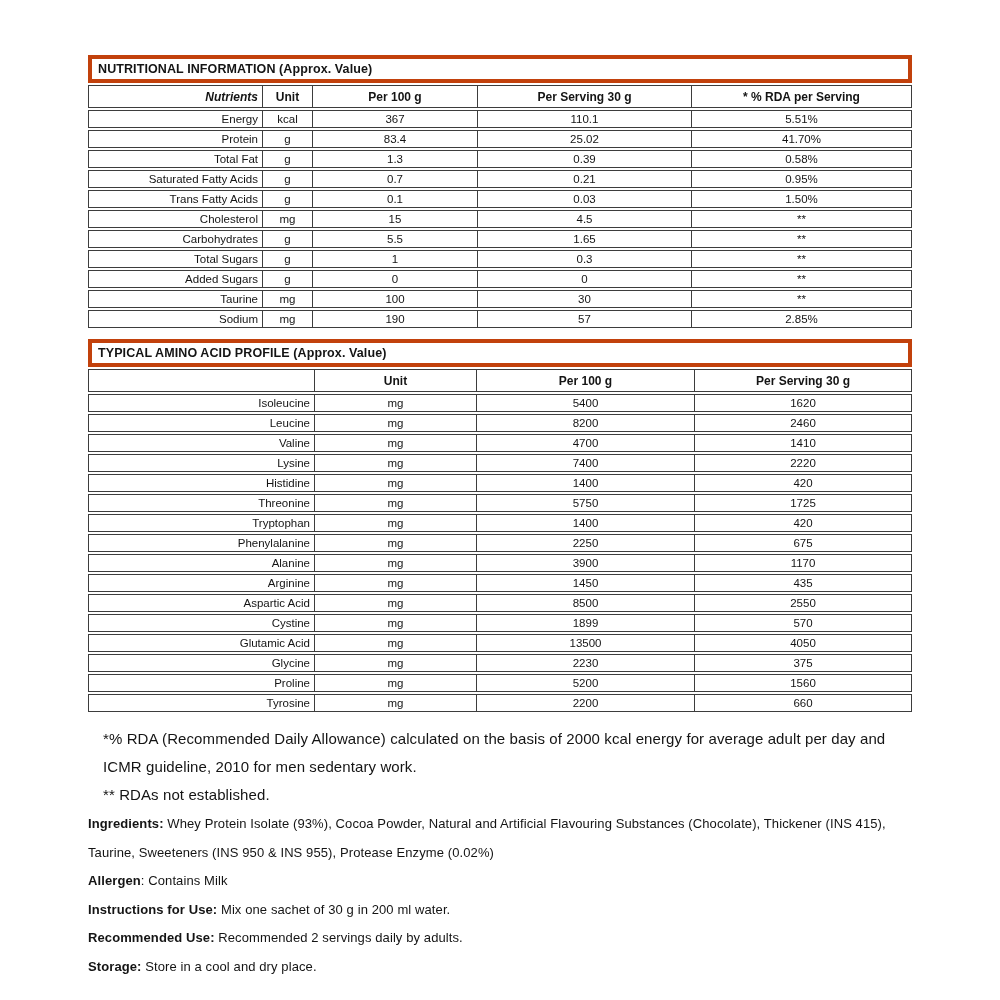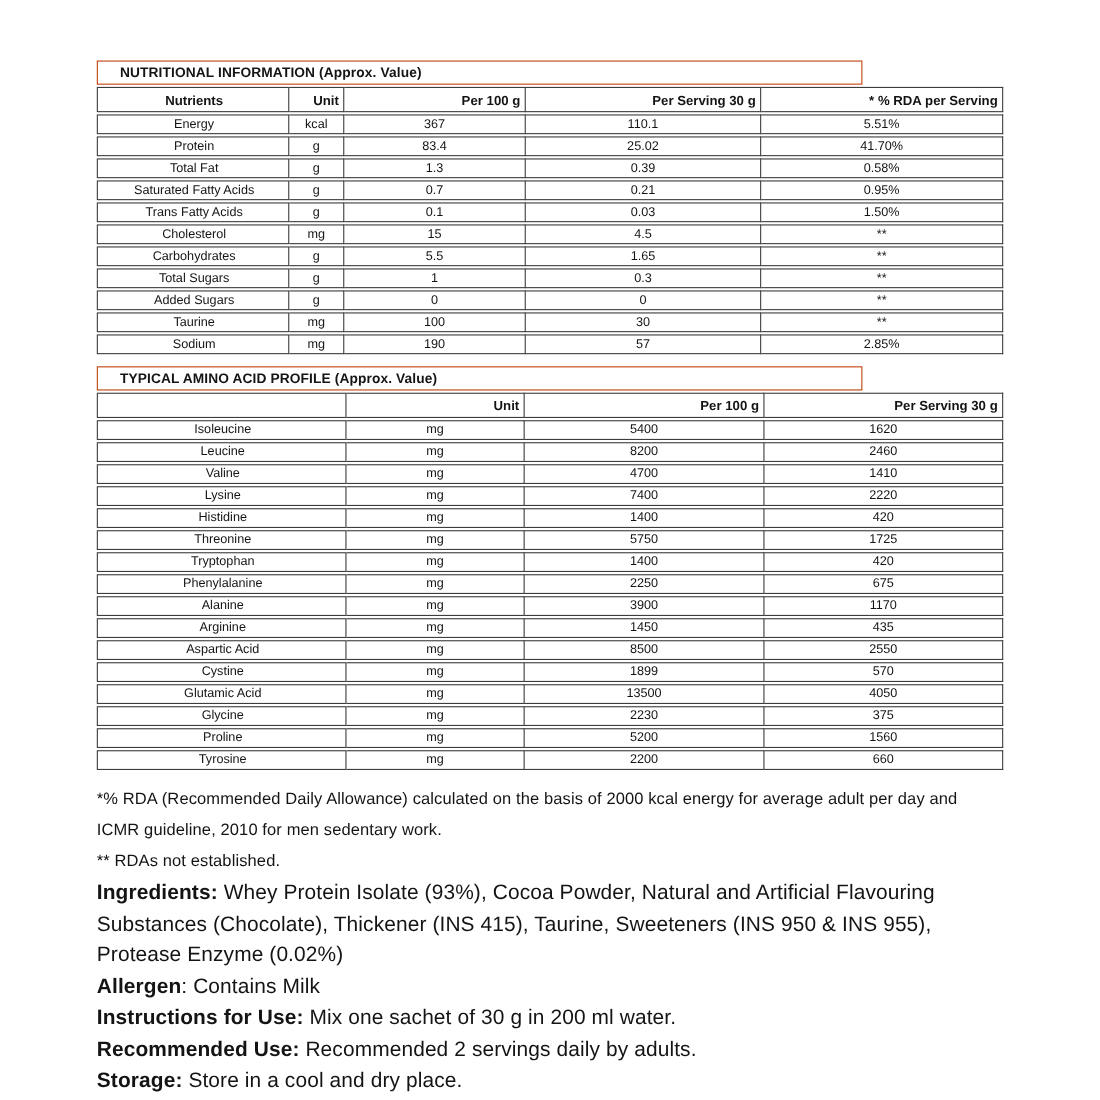--- a/index.html
+++ b/index.html
@@ -11,68 +11,69 @@
   }
   .page {
     position: absolute;
     left: 88px; top: 55px;
     width: 824px;
   }
   
   .tbl-section { width: 824px; }
   .tbl-section + .tbl-section { margin-top: 9px; }
   .tbl-title {
-    width: 696px;
-    border: 1px solid #c2410c;
+    width: 824px;
+    border: 4px solid #c2410c;
     font-weight: bold;
     font-size: 12.5px;
     line-height: 20px;
-    padding-left: 20px;
+    padding-left: 6px;
     letter-spacing: 0.1px;
   }
   table {
     width: 824px;
     table-layout: fixed;
     border-collapse: separate;
     border-spacing: 0 2px;
   }
   th, td {
     border-top: 1px solid #3d3d3d;
     border-bottom: 1px solid #3d3d3d;
     border-right: 1px solid #3d3d3d;
     overflow: hidden;
     white-space: nowrap;
   }
   th:first-child, td:first-child { border-left: 1px solid #3d3d3d; }
   th {
     font-weight: bold;
     font-size: 12px;
     height: 23px;
-    text-align: right;
+    text-align: center;
     padding: 0 4px;
   }
-  th.col-name { text-align: center; padding-left: 6px; }
+  th.col-name { text-align: right; padding-left: 6px; font-style: italic; }
   td {
     font-size: 11.5px;
     height: 18px;
     text-align: center;
     padding: 0 4px;
   }
-  td.col-name { text-align: center; padding-left: 6px; }
+  td.col-name { text-align: right; padding-left: 6px; }
   td.col-name.indent { }
   
   .footnotes { margin-top: 11px; }
   .footnote {
     font-size: 15px;
     line-height: 28px;
     letter-spacing: 0.1px;
+    margin-left: 15px;
   }
   .info-lines { margin-top: 1px; }
   .info-line {
-    font-size: 19px;
+    font-size: 13px;
     line-height: 28.5px;
     letter-spacing: 0.1px;
   }
   .info-line b { font-weight: bold; }
 </style>
 </head>
 <body>
 
 <div class="page">
 

